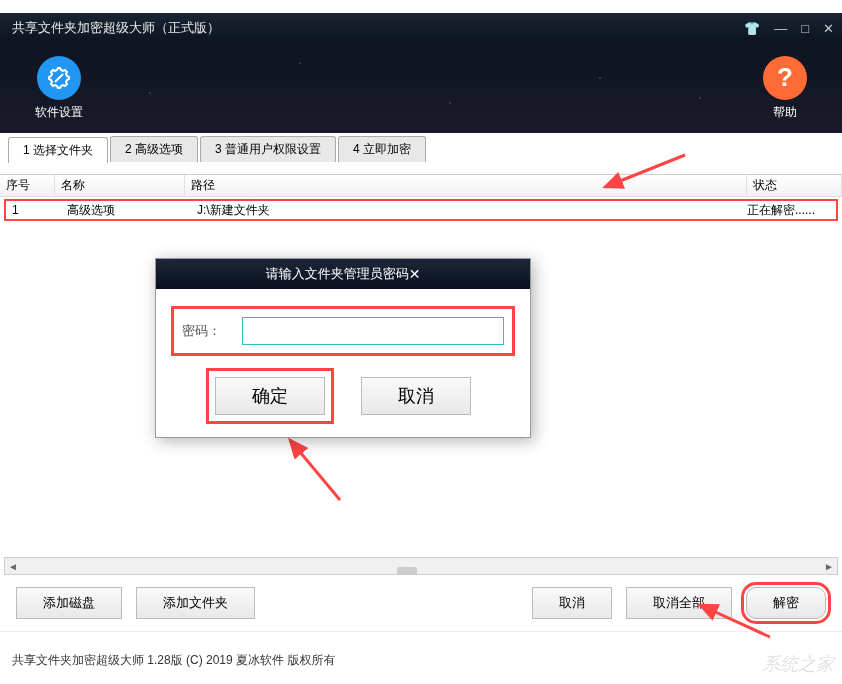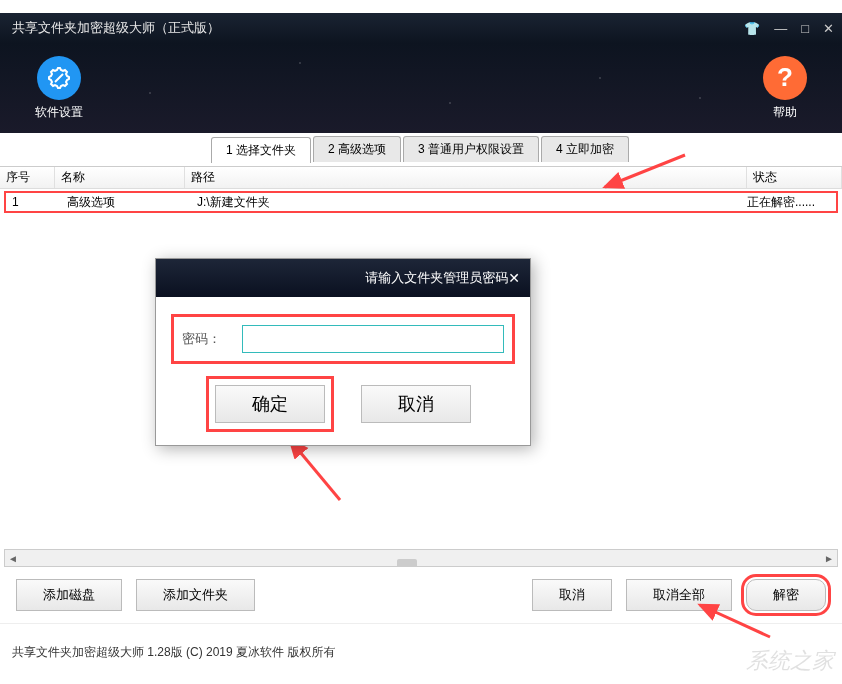--- a/index.html
+++ b/index.html
@@ -50,22 +50,21 @@
       width: 44px; height: 44px; border-radius: 50%;
       background: #ff6b35; display: flex; align-items: center; justify-content: center;
       color: #fff; font-size: 26px; font-weight: bold;
     }
     .header-label { color: #fff; font-size: 12px; }
     
     .tabs {
       display: flex;
       background: #fff;
       border-bottom: 1px solid #ccc;
-      padding: 3px 8px 4px;
-      justify-content: center;
+      padding: 3px 8px 12px;
     }
     .tab {
       padding: 4px 14px;
       border: 1px solid #aaa;
       border-bottom: none;
       background: #e8e8e8;
       font-size: 12px;
       margin-right: 2px;
       cursor: pointer;
       border-radius: 3px 3px 0 0;
@@ -143,27 +142,27 @@
       position: absolute;
       left: 155px;
       top: 258px;
       width: 376px;
       background: #fff;
       border: 1px solid #999;
       box-shadow: 3px 3px 15px rgba(0,0,0,0.3);
       z-index: 10;
     }
     .dialog-title {
-      height: 38px;
+      height: 30px;
       background: linear-gradient(to bottom, #1d2638, #0a1020);
       color: #fff;
       font-size: 13px;
       display: flex;
       align-items: center;
-      justify-content: flex-end;
+      justify-content: center;
       padding: 0 10px;
     }
     .dialog-close { cursor: pointer; font-size: 14px; }
     .dialog-body { padding: 24px 22px 22px; }
     .pw-row { display: flex; align-items: center; gap: 10px; outline: 3px solid #f44; outline-offset: 4px; padding: 4px; }
     .pw-label { font-size: 13px; width: 50px; color: #555; }
     .pw-input { flex: 1; height: 28px; border: 1px solid #3bb; padding: 0 8px; font-size: 13px; }
     .dialog-btns { display: flex; gap: 36px; justify-content: center; margin-top: 28px; }
     .dlg-btn {
       padding: 6px 36px;
@@ -174,21 +173,21 @@
     }
     .dlg-btn.highlight { outline: 3px solid #f44; outline-offset: 6px; }
     
     .arrow { position: absolute; z-index: 5; pointer-events: none; }
     .arrow svg { display: block; }
     
     .watermark {
       position: absolute;
       right: 8px;
       bottom: 8px;
-      font-size: 22px;
+      font-size: 18px;
       color: rgba(0,0,0,0.12);
       font-style: italic;
       z-index: 20;
     }
   </style>
 </head>
 <body>
 
 <div class="titlebar">
   <span class="titlebar-title">共享文件夹加密超级大师（正式版）</span>

